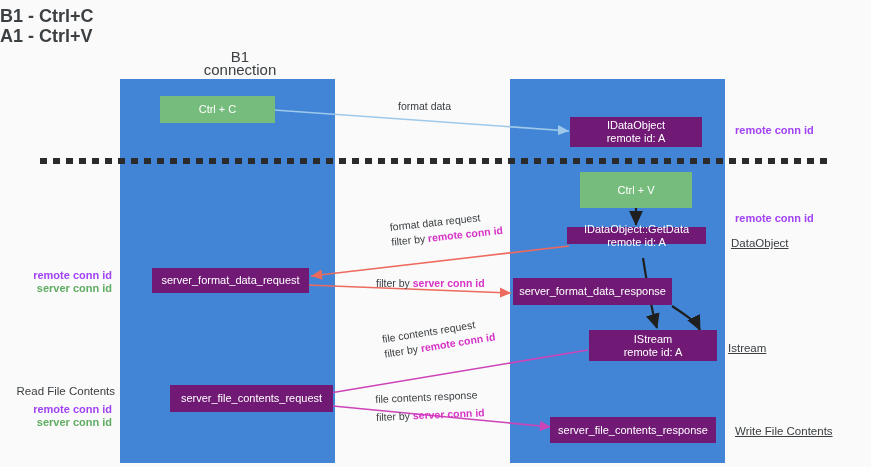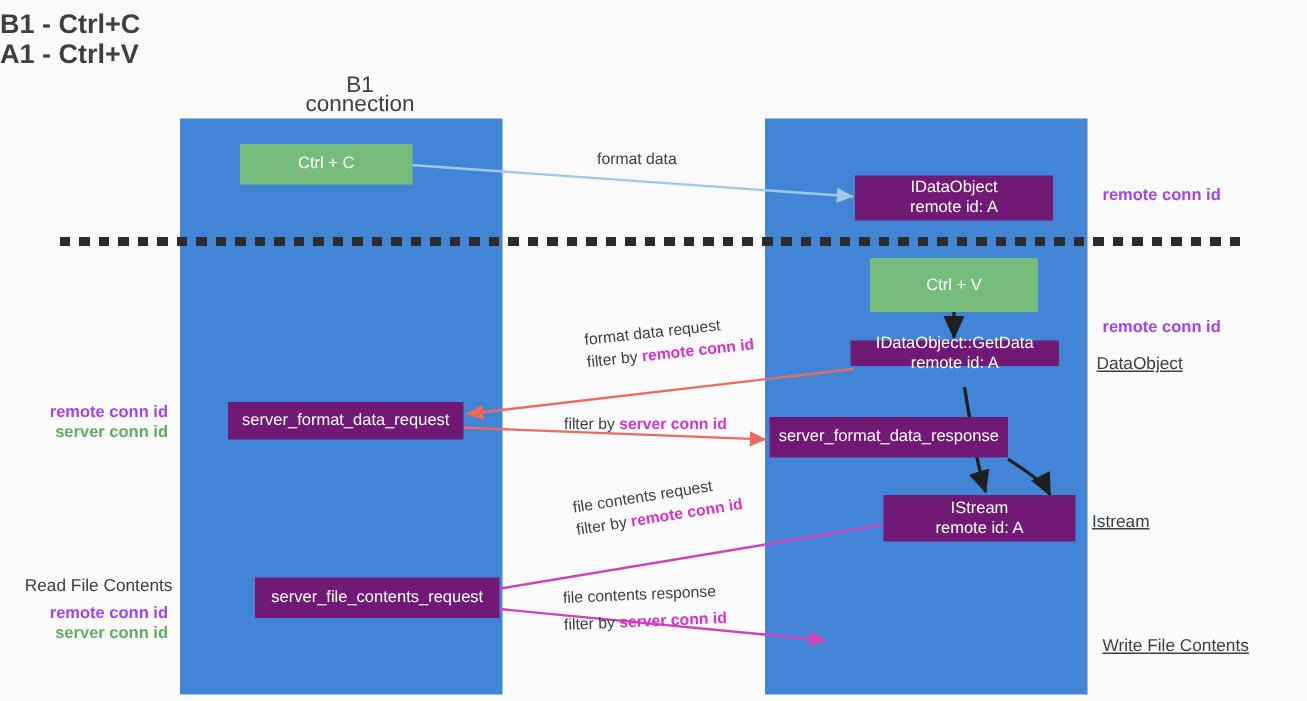--- a/index.html
+++ b/index.html
@@ -174,20 +174,21 @@
 
   <div class="abs node orange" style="left:513px; top:278px; width:159px; height:27px;">server_format_data_response</div>
 
   <div class="abs node orange" style="left:152px; top:268px; width:157px; height:25px;">server_format_data_request</div>
 
   <div class="abs node orange" style="left:589px; top:330px; width:128px; height:31px;">IStream
 remote id: A</div>
 
   <div class="abs node orange" style="left:150px; top:385px; width:163px; height:27px;margin-left:20px;">server_file_contents_request</div>
 
+  <div class="abs node orange" style="left:550px; top:417px; width:166px; height:26px;">server_file_contents_response</div>
 
   <div class="abs edge-label" style="left:398px; top:99px;">
     <span class="edge-label-line">format data</span>
   </div>
 
   <div class="abs edge-label" style="left:389px; top:220px; transform: rotate(-6.2deg);">
     <span class="edge-label-line">format data request</span>
     <span class="edge-label-line"><span class="hl-plain">filter by </span><span class="hl-purple">remote conn id</span></span>
   </div>
 

